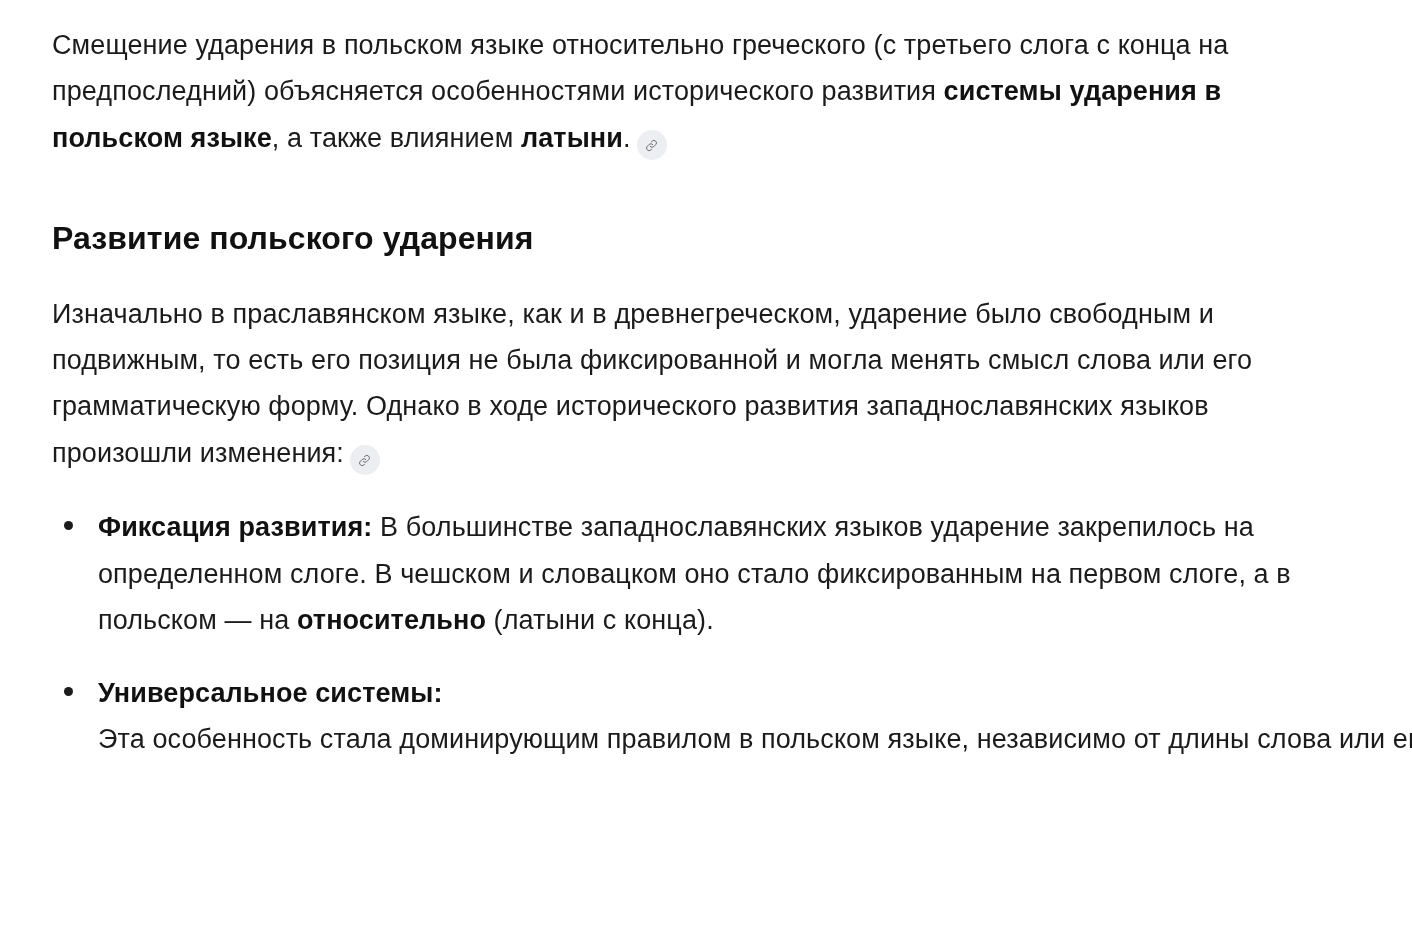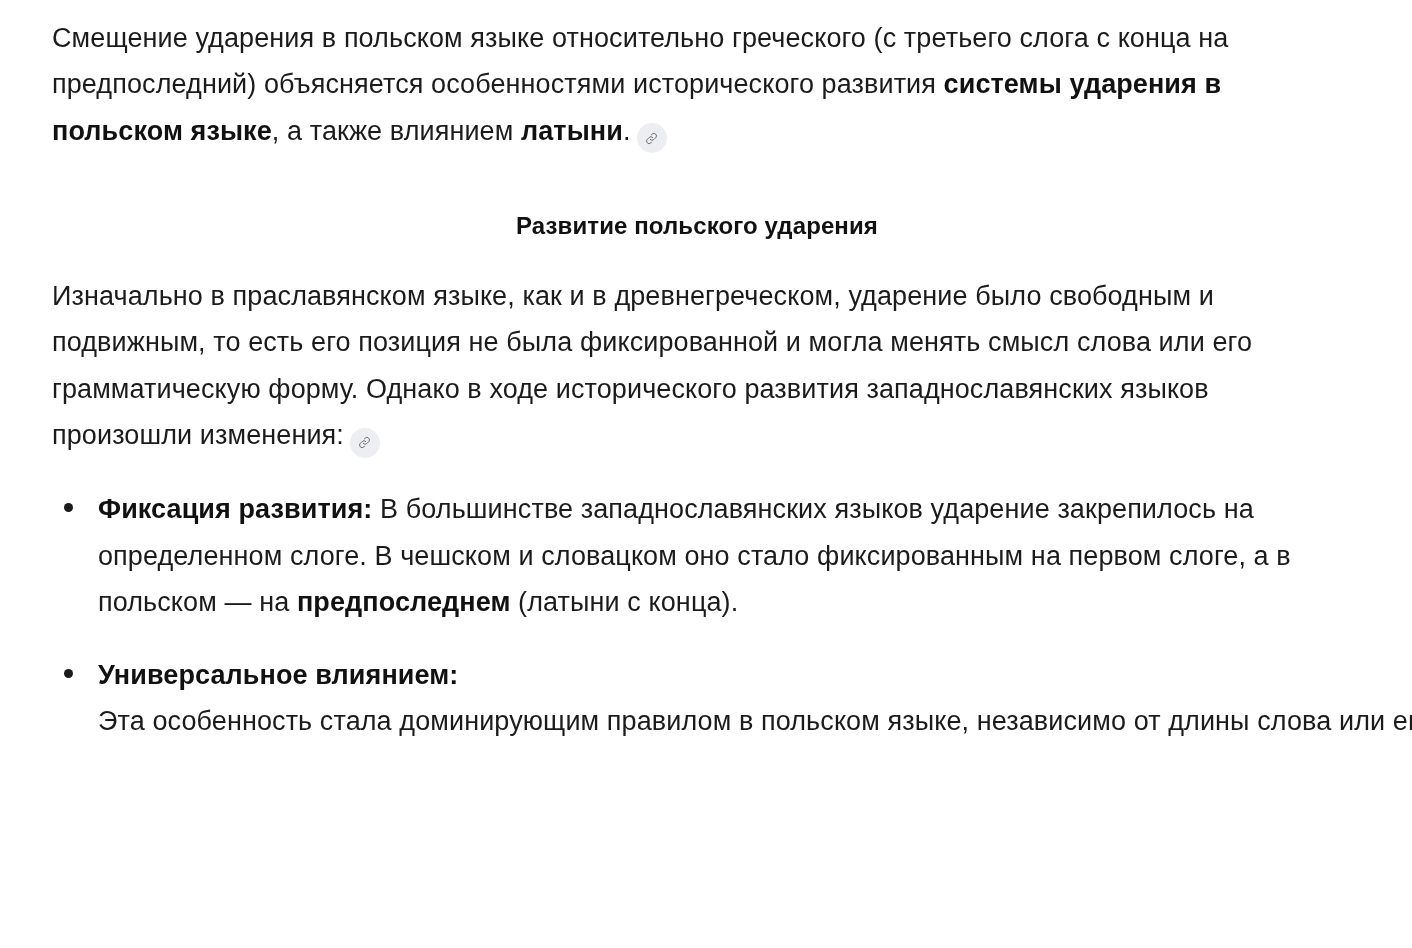--- a/index.html
+++ b/index.html
@@ -12,38 +12,37 @@
     width: 1412px;
     height: 948px;
     font-family: "Liberation Sans", sans-serif;
     color: #1a1a1a;
     -webkit-font-smoothing: antialiased;
   }
   .page {
     box-sizing: border-box;
     width: 1412px;
     min-height: 948px;
-    padding: 15px 70px 20px 52px;
+    padding: 22px 70px 20px 52px;
     background: #ffffff;
   }
   p.para {
     margin: 0 0 0 0;
     font-size: 27px;
     line-height: 1.72;
     color: #1b1b1b;
     letter-spacing: 0.1px;
   }
   h2.section-heading {
-    font-size: 24px;
+    font-size: 32px;
     line-height: 1.35;
     font-weight: 700;
     margin: 56px 0 30px 0;
     color: #111111;
     letter-spacing: 0.1px;
-    text-align: center;
   }
   strong {
     font-weight: 700;
     color: #111111;
   }
   ul.bullet-list {
     list-style: none;
     margin: 28px 0 0 0;
     padding: 0;
   }
@@ -113,22 +112,22 @@
   <p class="para"><span>Изначально в праславянском языке, как и в древнегреческом, ударение было свободным и подвижным, то есть его позиция не была фиксированной и могла менять смысл слова или его грамматическую форму. Однако в ходе исторического развития западнославянских языков произошли изменения:</span><span class="cite-chip" title="citation">
         <svg viewBox="0 0 24 24" aria-hidden="true">
           <path d="M10 13.5a4 4 0 0 0 5.7.2l3-3a4 4 0 0 0-5.7-5.7l-1.2 1.2"></path>
           <path d="M14 10.5a4 4 0 0 0-5.7-.2l-3 3a4 4 0 0 0 5.7 5.7l1.2-1.2"></path>
         </svg>
       </span></p>
 
   <ul class="bullet-list">
 
     <li>
-      <span class="bullet-dot"></span><strong>Фиксация развития:</strong><span> В большинстве западнославянских языков ударение закрепилось на определенном слоге. В чешском и словацком оно стало фиксированным на первом слоге, а в польском — на </span><strong>предпоследнем</strong><span> (латыни с конца).</span>
+      <span class="bullet-dot"></span><strong>Фиксация развития:</strong><span> В большинстве западнославянских языков ударение закрепилось на определенном слоге. В чешском и словацком оно стало фиксированным на первом слоге, а в польском — на </span><strong>относительно</strong><span> (латыни с конца).</span>
     </li>
 
     <li>
-      <span class="bullet-dot"></span><strong>Универсальное влиянием:</strong><span class="nowrap-chip"><span> Эта особенность стала доминирующим правилом в польском языке, независимо от длины слова или его морфологической структуры.</span></span>
+      <span class="bullet-dot"></span><strong>Универсальное системы:</strong><span class="nowrap-chip"><span> Эта особенность стала доминирующим правилом в польском языке, независимо от длины слова или его морфологической структуры.</span></span>
     </li>
 
   </ul>
 
 </div>
 
 </body></html>

